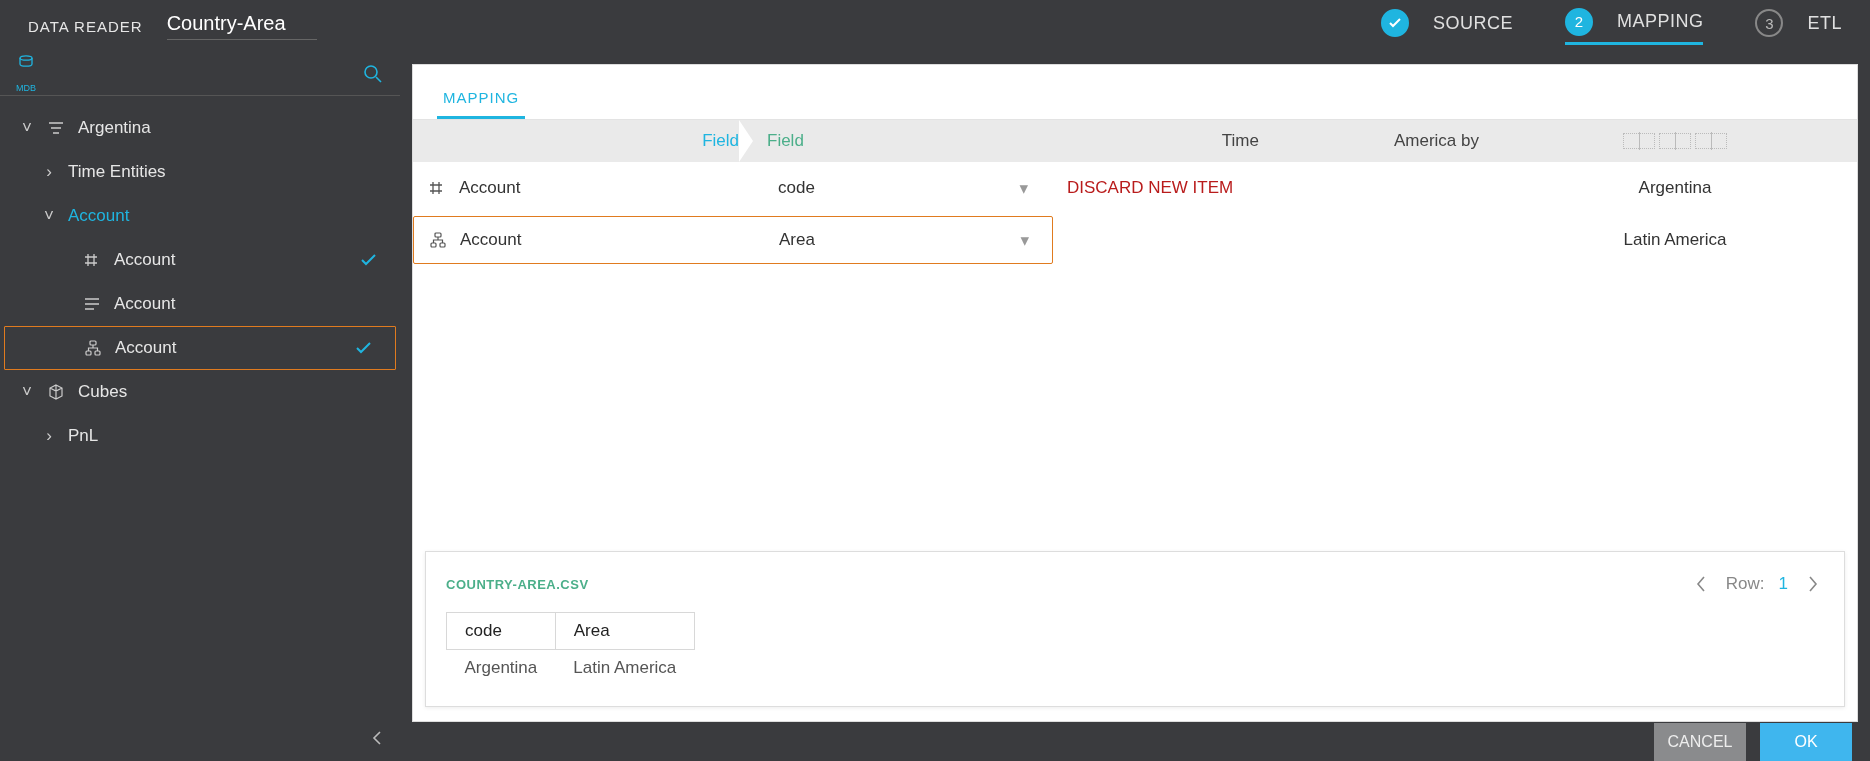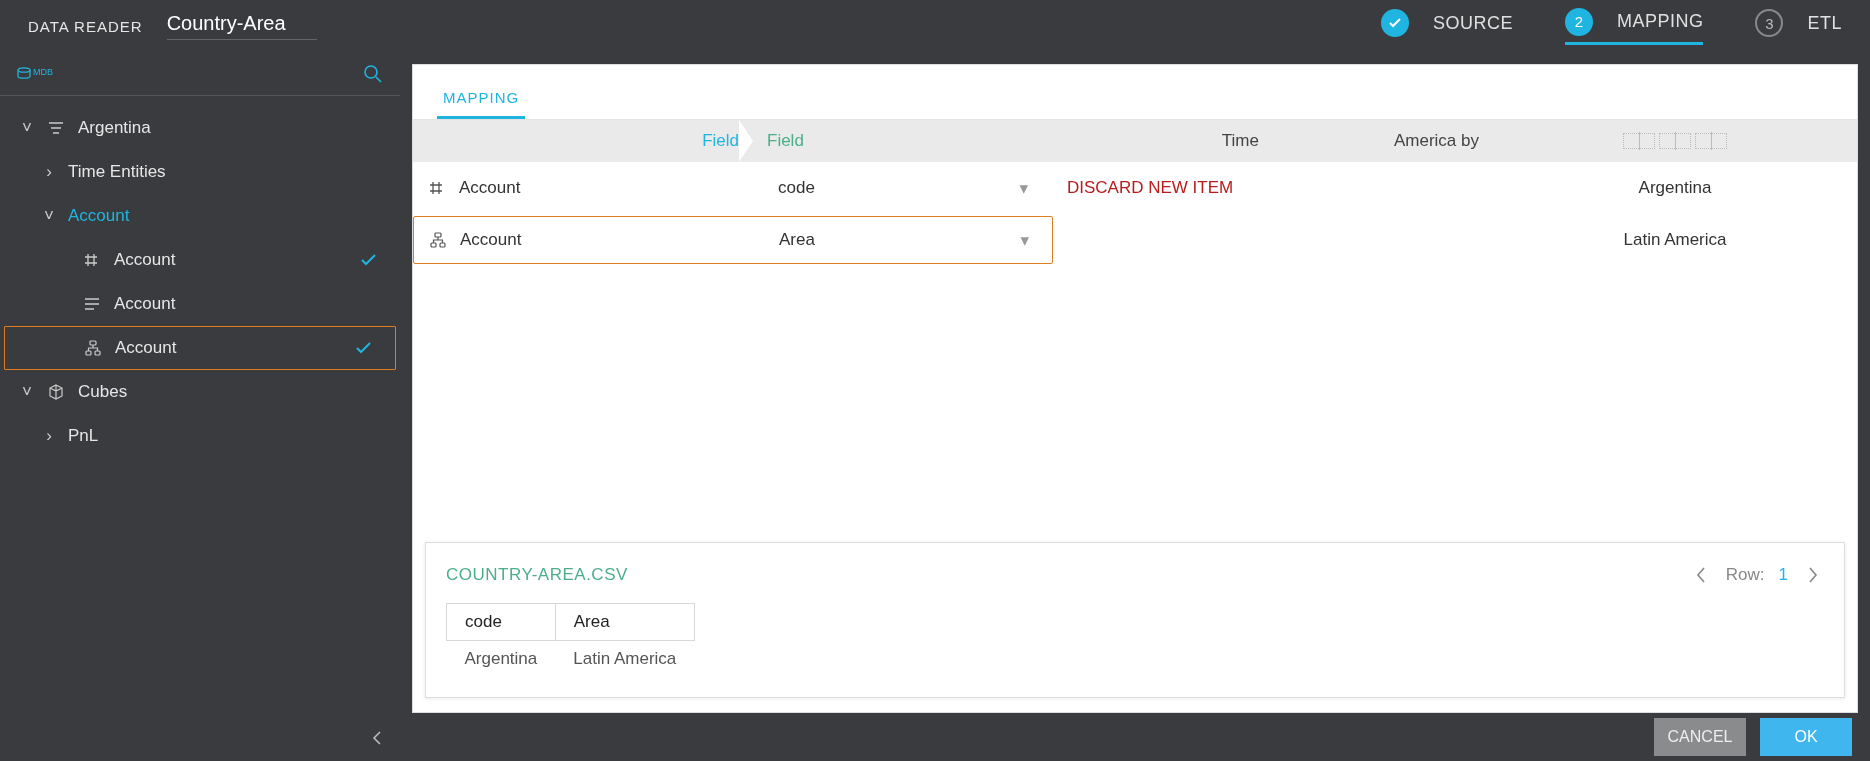--- a/index.html
+++ b/index.html
@@ -49,21 +49,21 @@
 
 
 .sidebar{
   width:400px;background:var(--bg-sidebar);display:flex;flex-direction:column;
   position:relative;
 }
 .sidebar-toolbar{
   height:44px;display:flex;align-items:center;justify-content:space-between;
   padding:0 16px;border-bottom:1px solid #555;
 }
-.mdb-icon{display:flex;gap:1px;color:var(--accent);font-size:9px;}
+.mdb-icon{display:flex;flex-direction:column;align-items:center;gap:14px;color:var(--accent);font-size:9px;}
 .mdb-icon svg{width:16px;height:14px;}
 .search-icon{color:var(--accent);}
 .tree{padding:10px 0;color:var(--text-light);font-size:17px;overflow:auto;}
 .tree-row{
   display:flex;align-items:center;gap:12px;
   height:44px;padding:0 20px;
   cursor:pointer;
 }
 .tree-row .caret{width:14px;display:inline-flex;justify-content:center;color:#ccc;}
 .tree-row .tree-icon{width:20px;display:inline-flex;justify-content:center;color:#ccc;}
@@ -125,32 +125,32 @@
 .field-box .cell{padding:0 14px;}
 .mode-text{color:#b91c1c;}
 .value-text{color:#333;text-align:center;}
 
 
 .preview{
   margin:16px 12px 14px;border:1px solid #ddd;background:#fff;padding:18px 20px 20px;
   box-shadow:0 1px 4px rgba(0,0,0,0.08);
 }
 .preview-head{display:flex;align-items:center;margin-bottom:14px;}
-.preview-title{color:var(--green);font-size:17px;letter-spacing:0.5px;text-transform:uppercase;}
+.preview-title{color:var(--green);font-size:13px;letter-spacing:0.5px;text-transform:uppercase;font-weight:bold;}
 .preview-head-spacer{flex:1;}
 .row-nav{display:flex;align-items:center;gap:14px;color:#888;font-size:17px;}
 .row-nav .num{color:var(--accent);}
 .nav-arrow{color:#888;cursor:pointer;padding:4px;}
 .preview-table{border-collapse:collapse;font-size:17px;color:#333;}
 .preview-table th,.preview-table td{padding:8px 18px;text-align:left;}
 .preview-table th{border:1px solid #d8d8d8;font-weight:400;color:#222;}
 .preview-table td{color:#555;}
 
 
-.footer{height:48px;display:flex;align-items:center;justify-content:flex-end;gap:14px;padding:0 18px;}
+.footer{height:39px;display:flex;align-items:center;justify-content:flex-end;gap:14px;padding:0 18px;}
 .btn{height:38px;min-width:92px;display:flex;align-items:center;justify-content:center;font-size:16px;cursor:pointer;border:none;}
 .btn-cancel{background:#8a8b8d;color:#eee;}
 .btn-ok{background:#3fb6ee;color:#fff;}
 
 
 svg{display:block;}
 </style>
 </head>
 <body>
 

